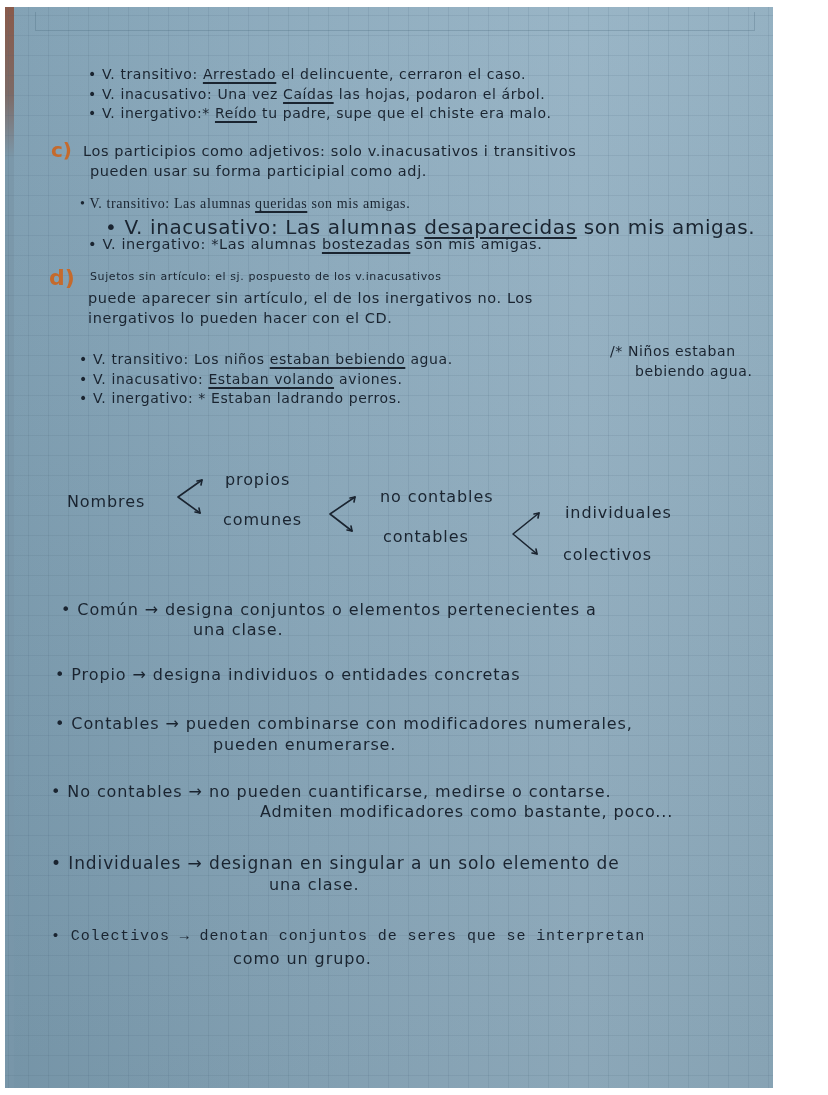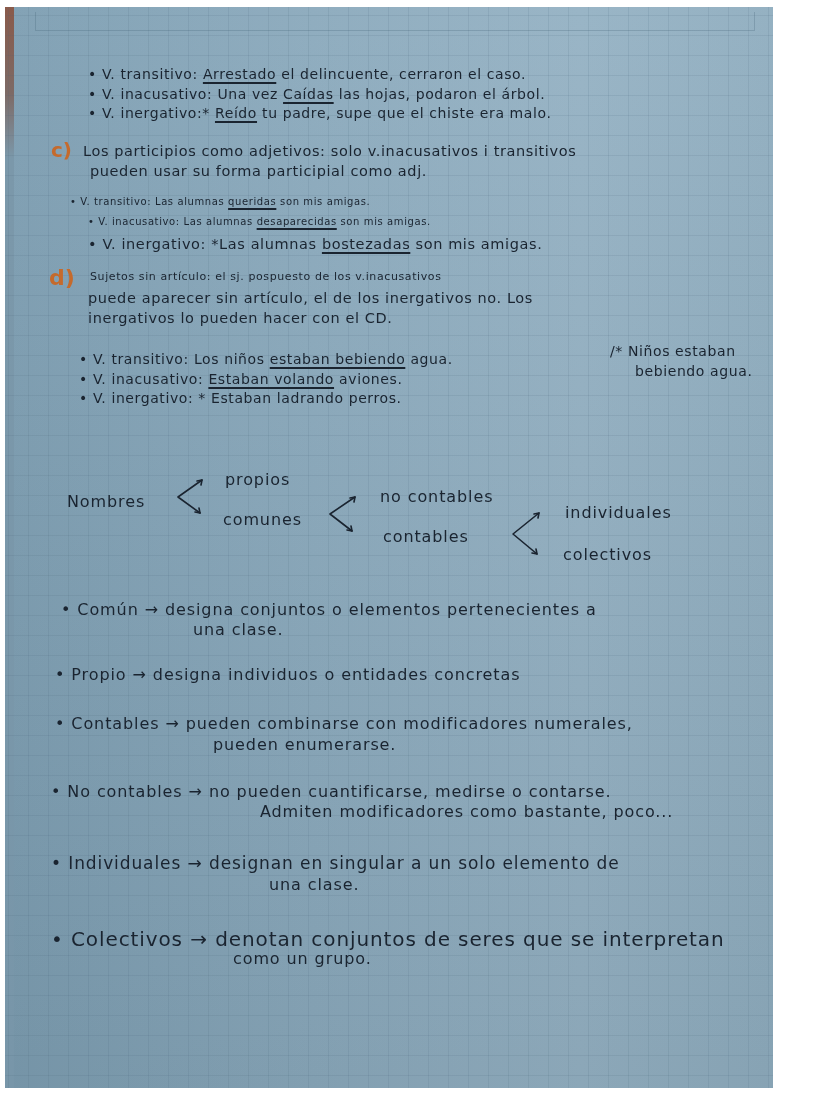--- a/index.html
+++ b/index.html
@@ -102,28 +102,28 @@
       <span>V. inergativo:</span><span>*</span>
       <span class="u">Reído</span>
       <span>tu padre, supe que el chiste era malo.</span>
     </div>
   </div>
 
   <div class="letter" style="left:46px;top:131px;">c)</div>
   <div class="hand" style="left:78px;top:137px;font-size:14.5px;text-align:right;">Los participios como adjetivos: solo v.inacusativos i transitivos</div>
   <div class="hand" style="left:85px;top:157px;font-size:14.5px;">pueden usar su forma participial como adj.</div>
 
-  <div class="hand" style="left:65px;top:190px;font-size:10px;">
+  <div class="hand" style="left:75px;top:190px;font-size:14px;font-family:Liberation Serif, serif;">
     <span>•</span>
     <span>V. transitivo:</span>
     <span>Las alumnas</span>
     <span class="u">queridas</span>
     <span>son mis amigas.</span>
   </div>
-  <div class="hand" style="left:83px;top:210px;font-size:10px;">
+  <div class="hand" style="left:100px;top:210px;font-size:20px;">
     <span>•</span>
     <span>V. inacusativo:</span>
     <span>Las alumnas</span>
     <span class="u">desaparecidas</span>
     <span>son mis amigas.</span>
   </div>
   <div class="hand" style="left:83px;top:230px;font-size:14.5px;">
     <span>•</span>
     <span>V. inergativo:</span>
     <span>*Las alumnas</span>
@@ -218,21 +218,21 @@
     <div class="hand big" style="left:255px;top:797px;text-align:center;">Admiten modificadores como bastante, poco...</div>
 
     <div class="hand big" style="left:46px;top:848px;font-size:17px;">
       <span>•</span>
       <span>Individuales</span>
       <span>→</span>
       <span>designan en singular a un solo elemento de</span>
     </div>
     <div class="hand big" style="left:264px;top:870px;">una clase.</div>
 
-    <div class="hand big" style="left:46px;top:922px;font-size:20px;">
+    <div class="hand big" style="left:46px;top:922px;font-size:15px;font-family:Liberation Mono, monospace;">
       <span>•</span>
       <span>Colectivos</span>
       <span>→</span>
       <span>denotan conjuntos de seres que se interpretan</span>
     </div>
     <div class="hand big" style="left:228px;top:944px;">como un grupo.</div>
   </div>
 </div>
 
 </body></html>

